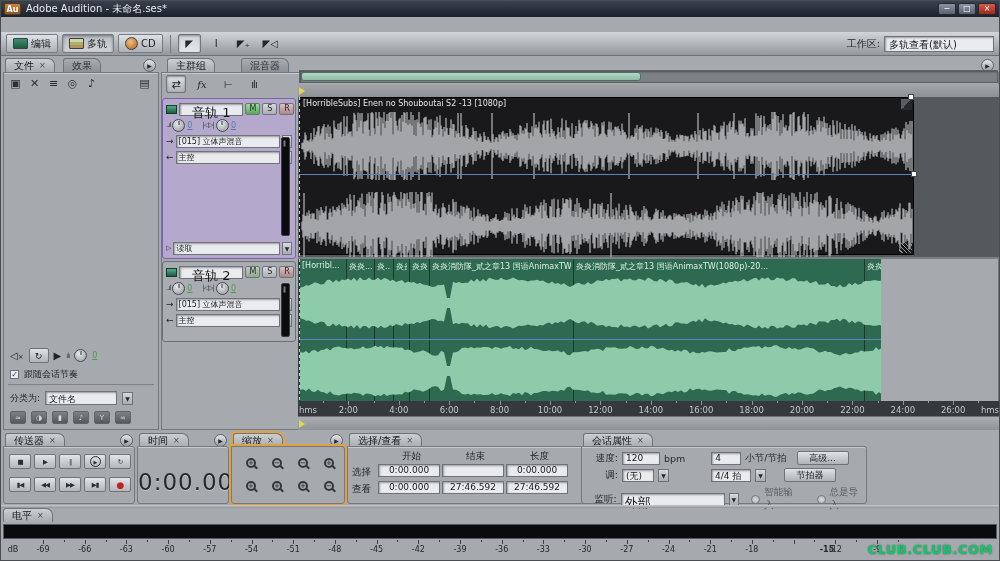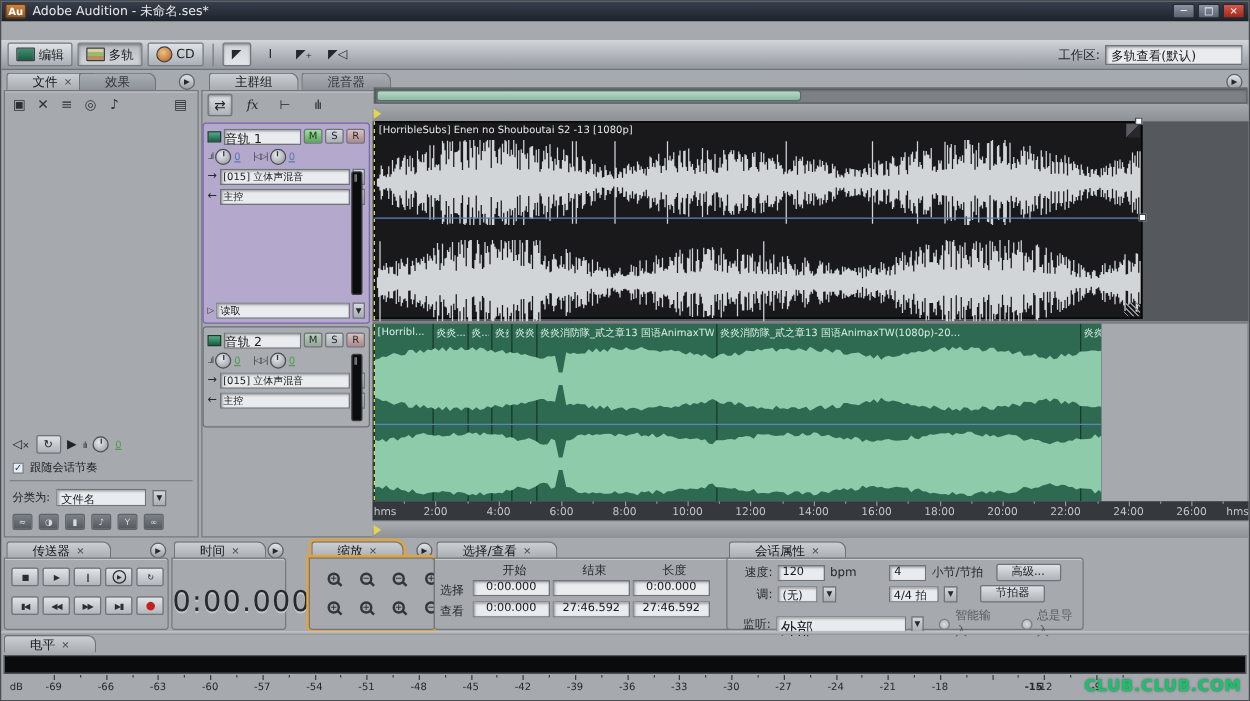--- a/index.html
+++ b/index.html
@@ -22,21 +22,21 @@
   .vicon.wave{background:linear-gradient(#3f8f6e,#1f5c42)}
   .vicon.multi{background:linear-gradient(#d8d2a0 33%,#9fb86e 33% 66%,#b88f5e 66%)}
   .vicon.cd{width:13px;height:13px;border-radius:50%;background:radial-gradient(circle at 40% 35%,#f0c080,#b06020)}
   .tsep{width:1px;height:18px;background:#767b82;margin:0 3px}
   .toolbtn{width:23px;height:19px;display:flex;align-items:center;justify-content:center;font-size:10px;color:#24282c;border-radius:2px}
   .toolbtn.sel{background:linear-gradient(#cfd3d8,#e4e7ea);border:1px solid #70757c;box-shadow:inset 0 1px 2px rgba(0,0,0,.35)}
   .wslabel{margin-left:auto;color:#24272a}
   .inset{background:#e9ebee;border:1px solid #6f747b;box-shadow:inset 1px 1px 2px rgba(0,0,0,.35);color:#17191b}
   .wsfield{width:110px;height:16px;font-size:10px;padding:1px 4px;white-space:nowrap;overflow:hidden}
   
-  .tab{position:absolute;height:14px;display:flex;align-items:center;gap:5px;padding:0 20px;font-size:10px;color:#34373b;background:linear-gradient(#a9adb2,#8d9298);border:1px solid #6f747b;border-bottom:none;border-radius:3px 7px 0 0;white-space:nowrap}
+  .tab{position:absolute;height:14px;display:flex;align-items:center;gap:5px;padding:0 8px;font-size:10px;color:#34373b;background:linear-gradient(#a9adb2,#8d9298);border:1px solid #6f747b;border-bottom:none;border-radius:3px 7px 0 0;white-space:nowrap}
   .tab.active{background:linear-gradient(#cbced2,#a9adb2);color:#141618}
   .tabx{font-size:8px;color:#4a4d51}
   .pmenu{position:absolute;width:13px;height:13px;border-radius:50%;background:linear-gradient(#e4e6e9,#979da3);border:1px solid #5f646b;font-size:6px;display:flex;align-items:center;justify-content:center;color:#24272b}
   .pbody{position:absolute;background:#a6a9ad;border:1px solid #74797f;box-shadow:inset 0 1px 0 #c6c9cd}
   
   .ficonbtn{width:19px;height:17px;display:flex;align-items:center;justify-content:center;font-size:11px;color:#2c2f33}
   .filelist{position:absolute;left:4px;right:4px;top:42px;bottom:90px;background:#b2b6ba;border:1px solid #7d8288;box-shadow:inset 1px 1px 2px rgba(0,0,0,.3);overflow:hidden}
   .filerow{display:flex;align-items:center;gap:3px;height:13px;font-size:9px;color:#1b1d1f;padding:0 2px;white-space:nowrap}
   .filerow.sel{background:#f1f2f3}
   .fileicon{width:11px;height:9px;background:linear-gradient(#4fae8a,#1e5c42);border:1px solid #143c2a;flex:none}
@@ -44,21 +44,21 @@
   .kval{font-size:8px;color:#4f9e4f;text-decoration:underline}
   .knob{width:13px;height:13px;border-radius:50%;background:radial-gradient(circle at 40% 35%,#e8ebee,#8d939a);border:1px solid #4a4e53;position:relative;flex:none}
   .knob:after{content:"";position:absolute;left:50%;top:1px;width:1px;height:4px;background:#2e3236;transform:translateX(-50%)}
   .chk{width:9px;height:9px;background:#e9ebee;border:1px solid #6f747b;font-size:8px;line-height:8px;color:#153f8f;text-align:center}
   .typbtn{width:16px;height:13px;border:1px solid #5f646a;border-radius:2px;background:linear-gradient(#7c8187,#55595e);color:#d8dbde;font-size:7px;display:flex;align-items:center;justify-content:center}
   
   .trackblock{position:absolute;left:161px;width:134px;border:1px solid #6d6f73;border-radius:3px;padding:2px 3px;font-size:9px}
   #track1{top:97px;height:161px;background:#b4a9cc;border-color:#7a62ad}
   #track2{top:260px;height:81px;background:#a9acb1}
   .trow{display:flex;align-items:center;gap:2px;height:16px;color:#26292d}
-  .tname{flex:1;height:13px;font-size:10px;padding:0 0;white-space:nowrap}
+  .tname{flex:1;height:13px;font-size:13px;padding:0 12px;white-space:nowrap}
   .msr{width:15px;height:12px;border:1px solid #6f747b;border-radius:2px;font-size:8px;text-align:center;line-height:10px;background:linear-gradient(#d6d9dd,#abb0b6);color:#26292d;flex:none}
   .msr.green{background:linear-gradient(#9ede9e,#57a857)}
   .msr.pink{background:linear-gradient(#dcc0c2,#ab888b)}
   .kglyph{font-size:7px;color:#3a3e43;letter-spacing:-1px}
   #track1 .kval{color:#5b79b0}
   .iosel{flex:1;height:13px;display:flex;align-items:center;font-size:8px;padding:0 2px;white-space:nowrap;overflow:hidden}
   .iobtn{width:10px;height:13px;border:1px solid #6f747b;background:linear-gradient(#d6d9dd,#a8adb3);font-size:6px;text-align:center;line-height:12px;flex:none;color:#26292d}
   .vmeter{position:absolute;width:9px;background:#0b0c0d;border:1px solid #3a3d41;border-radius:2px}
   .vmeter:before{content:"‖";color:#d2d5d8;font-size:6px;position:absolute;top:1px;left:1px}
   
@@ -408,21 +408,21 @@
     <div class="tab active" style="left:2px;top:0">
         <span>时间</span>
         <span class="tabx">×</span>
       </div>
     <div class="pmenu" style="right:2px;top:1px;position:absolute">▶</div>
     <div class="dockbody">
         <div class="timebig">0:00.000</div>
       </div>
   </div>
 
-  <div class="dock" style="left:246px;width:101px">
+  <div class="dock" style="left:230px;width:114px">
     <div class="tab active" style="left:2px;top:0;box-shadow:0 0 0 2px #e2a23c">
         <span>缩放</span>
         <span class="tabx">×</span>
       </div>
     <div class="pmenu" style="right:2px;top:1px;position:absolute">▶</div>
     <div class="dockbody" style="box-shadow:0 0 0 2px #e2a23c">
       <div id="zoom-row1" style="position:absolute;left:8px;top:8px;display:flex;gap:4px">
           <div class="magbtn">
             <div class="mag">+</div>
           </div>

